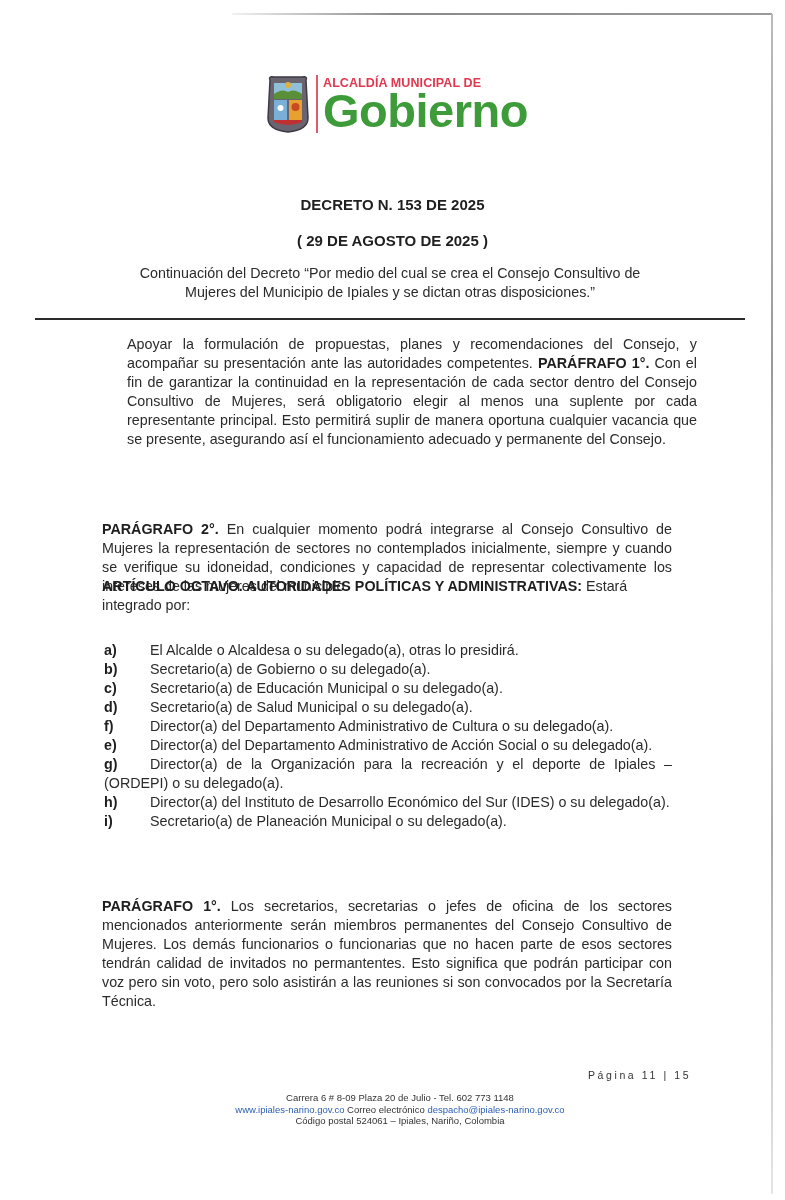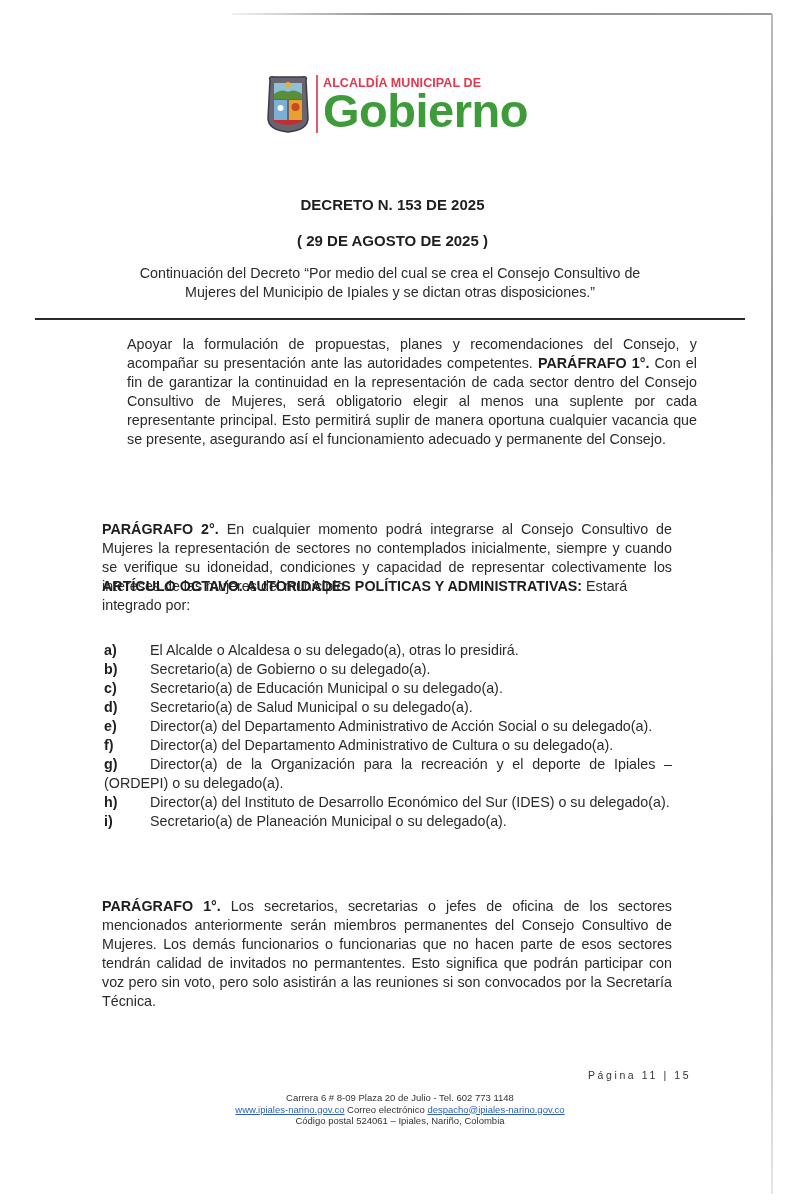--- a/index.html
+++ b/index.html
@@ -17,21 +17,21 @@
   .subtitle { position:absolute; left:110px; width:560px; top:264px; text-align:center; font-size:14.3px; line-height:19px; color:#2b2b2b; }
   .rule { position:absolute; left:35px; top:318px; width:710px; height:2px; background:#2a2a2a; }
   .body { position:absolute; left:102px; width:570px; font-size:14.3px; line-height:19px; text-align:justify; color:#2b2b2b; }
   .body p { margin:0; }
   b { color:#1e1e1e; }
   .list { position:absolute; left:104px; width:568px; font-size:14.3px; line-height:19px; color:#2b2b2b; }
   .li { text-align:justify; }
   .li .m { font-weight:bold; display:inline-block; width:46px; color:#1e1e1e; }
   .page-num { position:absolute; left:588px; top:1069px; font-size:10.5px; letter-spacing:2.6px; color:#333; }
   .footer { position:absolute; left:180px; width:440px; top:1092px; text-align:center; font-size:9.5px; line-height:11.5px; color:#333; }
-  .footer a { color:#2a5fb5; text-decoration:underline; }
+  .footer a { color:#2a5fb5; }
 </style>
 </head>
 <body>
 
 <div class="top-edge"></div>
 <div class="right-edge"></div>
 
 <div class="logo">
   <div class="crest">
     <svg viewBox="0 0 44 60">
@@ -71,22 +71,22 @@
 
 <div class="body" style="top:577px;">
   <p style="text-align:left;"><b>ARTÍCULO OCTAVO. AUTORIDADES POLÍTICAS Y ADMINISTRATIVAS:</b><span> Estará integrado por:</span></p>
 </div>
 
 <div class="list" style="top:641px;">
   <div class="li"><span class="m">a)</span><span>El Alcalde o Alcaldesa o su delegado(a), otras lo presidirá.</span></div>
   <div class="li"><span class="m">b)</span><span>Secretario(a) de Gobierno o su delegado(a).</span></div>
   <div class="li"><span class="m">c)</span><span>Secretario(a) de Educación Municipal o su delegado(a).</span></div>
   <div class="li"><span class="m">d)</span><span>Secretario(a) de Salud Municipal o su delegado(a).</span></div>
+  <div class="li"><span class="m">f)</span><span>Director(a) del Departamento Administrativo de Cultura o su delegado(a).</span></div>
   <div class="li"><span class="m">e)</span><span>Director(a) del Departamento Administrativo de Acción Social o su delegado(a).</span></div>
-  <div class="li"><span class="m">f)</span><span>Director(a) del Departamento Administrativo de Cultura o su delegado(a).</span></div>
   <div class="li"><span class="m">g)</span><span>Director(a) de la Organización para la recreación y el deporte de Ipiales – (ORDEPI) o su delegado(a).</span></div>
   <div class="li"><span class="m">h)</span><span>Director(a) del Instituto de Desarrollo Económico del Sur (IDES) o su delegado(a).</span></div>
   <div class="li"><span class="m">i)</span><span>Secretario(a) de Planeación Municipal o su delegado(a).</span></div>
 </div>
 
 <div class="body" style="top:897px;">
   <p><b>PARÁGRAFO 1°.</b><span> Los secretarios, secretarias o jefes de oficina de los sectores mencionados anteriormente serán miembros permanentes del Consejo Consultivo de Mujeres. Los demás funcionarios o funcionarias que no hacen parte de esos sectores tendrán calidad de invitados no permantentes. Esto significa que podrán participar con voz pero sin voto, pero solo asistirán a las reuniones si son convocados por la Secretaría Técnica.</span></p>
 </div>
 
 <div class="page-num">Página 11 | 15</div>

